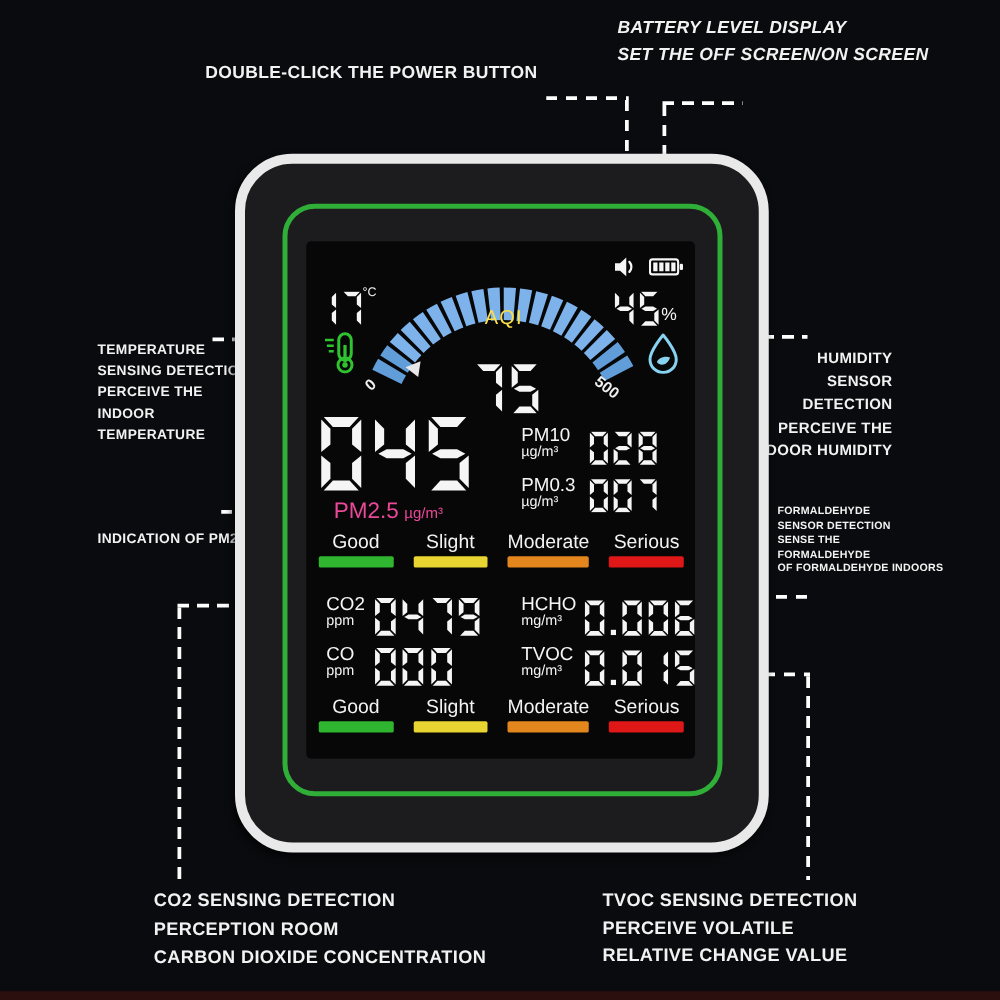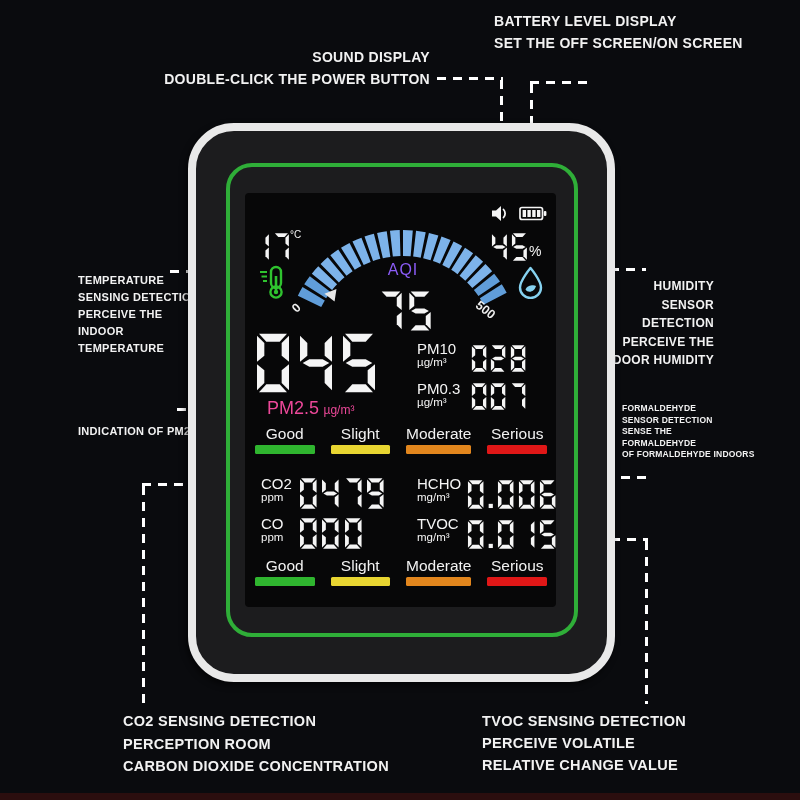--- a/index.html
+++ b/index.html
@@ -33,25 +33,24 @@
   .scale .bar{height:9px;border-radius:1.5px;margin-top:3px;}
   .rot{transform-origin:center;color:#f0f0f0;font-size:12.5px;font-weight:700;}
   .bottom-strip{position:absolute;left:0;top:793px;width:800px;height:7px;}
 </style>
 </head>
 <body>
 
 <div class="stage">
 
   <div class="abs note n-lg r" style="right:370px;top:46px;">
-    <div>SOUND DISPLAY</div>
     <div>DOUBLE-CLICK THE POWER BUTTON</div>
   </div>
 
-  <div class="abs note n-lg" style="left:494px;top:10px;">
+  <div class="abs note n-lg" style="left:494px;top:10px;font-style:italic;">
     <div>BATTERY LEVEL DISPLAY</div>
     <div>SET THE OFF SCREEN/ON SCREEN</div>
   </div>
 
   <div class="abs note n-sm" style="left:78px;top:272px;">
     <div>TEMPERATURE</div>
     <div>SENSING DETECTION</div>
     <div>PERCEIVE THE</div>
     <div>INDOOR</div>
     <div>TEMPERATURE</div>
@@ -178,21 +177,21 @@
           <path d="M141.04,7.73 A117,117 0 0 1 150.73,9.23 L145.68,34.73 A91,91 0 0 0 138.14,33.57 Z" fill="#7db3ea"></path>
           <path d="M153.92,9.91 A117,117 0 0 1 163.38,12.48 L155.52,37.26 A91,91 0 0 0 148.16,35.26 Z" fill="#7db3ea"></path>
           <path d="M166.48,13.51 A117,117 0 0 1 175.59,17.12 L165.01,40.87 A91,91 0 0 0 157.93,38.06 Z" fill="#7db3ea"></path>
           <path d="M178.55,18.49 A117,117 0 0 1 187.21,23.09 L174.05,45.51 A91,91 0 0 0 167.32,41.93 Z" fill="#7db3ea"></path>
           <path d="M190.00,24.78 A117,117 0 0 1 198.09,30.31 L182.51,51.13 A91,91 0 0 0 176.22,46.83 Z" fill="#7db3ea"></path>
           <path d="M200.67,32.31 A117,117 0 0 1 208.09,38.71 L190.29,57.66 A91,91 0 0 0 184.52,52.68 Z" fill="#7db3ea"></path>
           <path d="M210.44,40.98 A117,117 0 0 1 217.10,48.17 L197.30,65.02 A91,91 0 0 0 192.12,59.43 Z" fill="#7db3ea"></path>
           <path d="M219.18,50.69 A117,117 0 0 1 225.00,58.57 L203.44,73.11 A91,91 0 0 0 198.92,66.98 Z" fill="#609dd9"></path>
           <path d="M226.79,61.31 A117,117 0 0 1 231.69,69.79 L208.64,81.84 A91,91 0 0 0 204.83,75.24 Z" fill="#609dd9"></path>
         </svg>
-      <div class="abs" style="left:108px;top:68px;width:100px;text-align:center;color:#8b5cf6;font-size:16px;letter-spacing:1px;">AQI</div>
+      <div class="abs" style="left:108px;top:53px;width:100px;text-align:center;color:#fde047;font-size:16px;letter-spacing:1px;">AQI</div>
       <div class="abs seg7" style="left: 134px; top: 98px; gap: 4.8px;">
           <svg width="24" height="40" viewBox="0 0 100 180">
             <polygon points="8,2 92,2 70,26 30,26" fill="#f5f5f5"></polygon>
             <polygon points="98,8 98,86 76,68 76,30" fill="#f5f5f5"></polygon>
             <polygon points="98,94 98,172 76,150 76,112" fill="#f5f5f5"></polygon>
           </svg>
           <svg width="24" height="40" viewBox="0 0 100 180">
             <polygon points="8,2 92,2 70,26 30,26" fill="#f5f5f5"></polygon>
             <polygon points="2,8 2,86 24,68 24,30" fill="#f5f5f5"></polygon>
             <polygon points="10,90 30,79 70,79 90,90 70,101 30,101" fill="#f5f5f5"></polygon>

